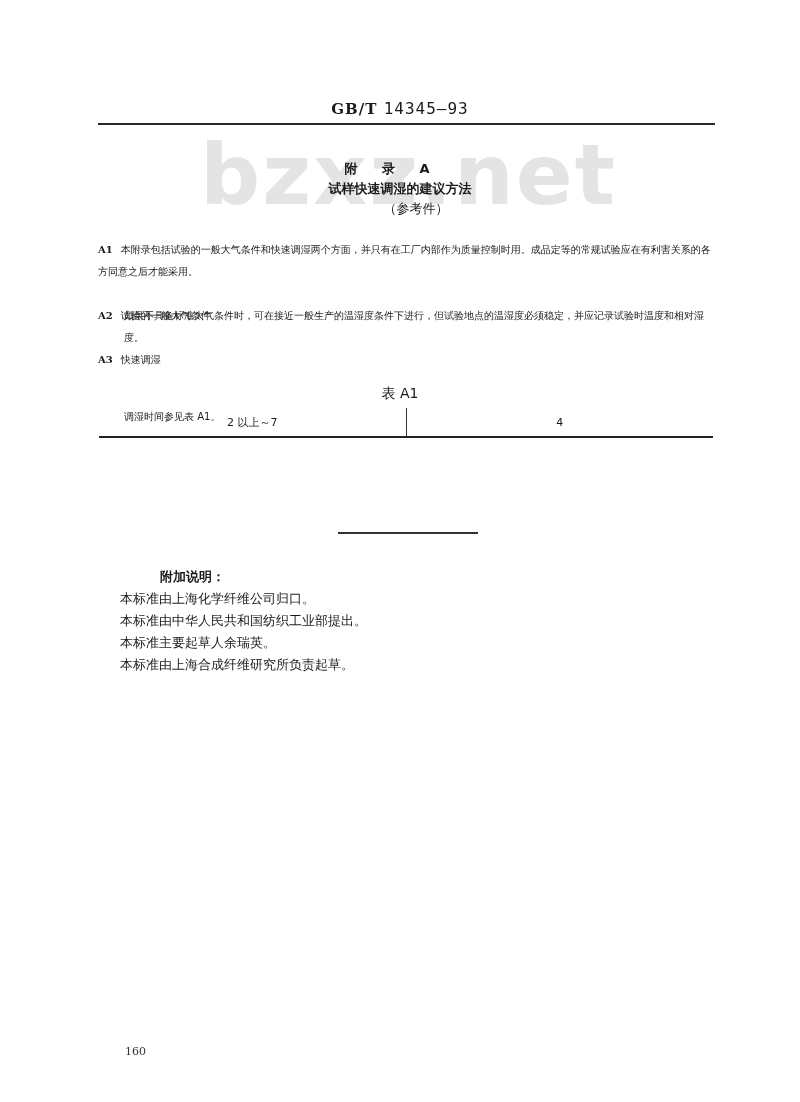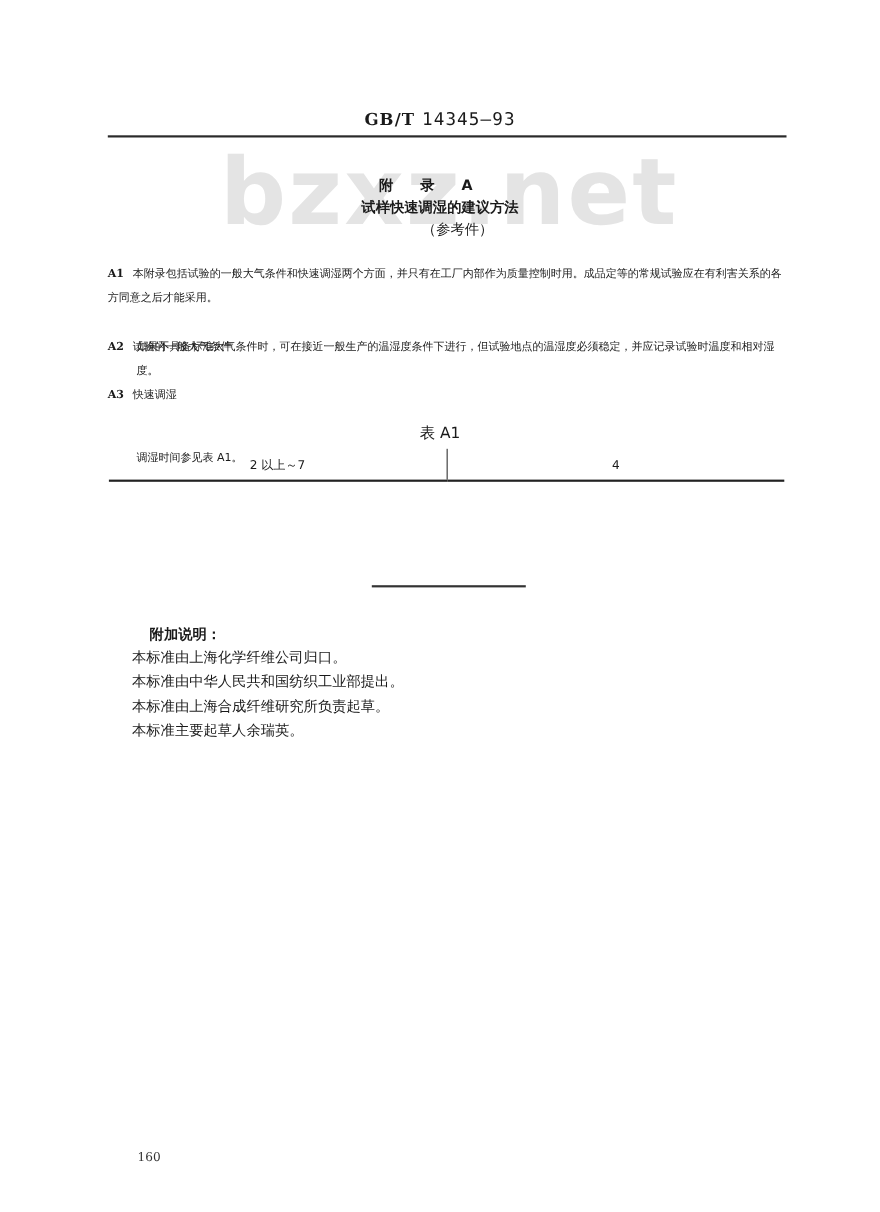--- a/index.html
+++ b/index.html
@@ -37,21 +37,21 @@
       font-family: "DejaVu Sans", "Liberation Sans", sans-serif;
     }
     table.t td, table.t th {
       text-align: center; font-weight: normal; height: 28px; padding: 0;
       border-bottom: 1px solid #333;
     }
     table.t tr:first-child th { border-top: 2px solid #222; }
     table.t tr:last-child td { border-bottom: 2px solid #222; }
     table.t td:first-child, table.t th:first-child { border-right: 1px solid #333; width: 50%; }
     .end-rule { left: 338px; width: 140px; top: 532px; height: 2px; background: #333; }
-    .notes-heading { left: 104px; top: 568px; font-size: 13px; font-weight: bold; font-family: Liberation Sans, sans-serif; padding-left: 32px; }
+    .notes-heading { left: 128px; top: 568px; font-size: 13px; font-weight: bold; font-family: Liberation Sans, sans-serif; padding-left: 32px; }
     .notes { left: 120px; top: 588px; font-size: 13px; line-height: 22px; font-family: "DejaVu Sans", sans-serif; }
     .page-number { left: 125px; top: 1045px; font-size: 11px; color: #333; }
   </style>
 </head>
 <body>
 
 <div class="abs header-code">
   <span>GB/T</span>
   <span class="num">14345—93</span>
 </div>
@@ -88,17 +88,17 @@
   </tr>
 </tbody>
   </table>
 
 <div class="abs end-rule"></div>
 
 <div class="abs notes-heading">附加说明：</div>
 <div class="abs notes">
   <div>本标准由上海化学纤维公司归口。</div>
   <div>本标准由中华人民共和国纺织工业部提出。</div>
+  <div>本标准主要起草人余瑞英。</div>
   <div>本标准由上海合成纤维研究所负责起草。</div>
-  <div>本标准主要起草人余瑞英。</div>
 </div>
 
 <div class="abs page-number">160</div>
 
 </body></html>

